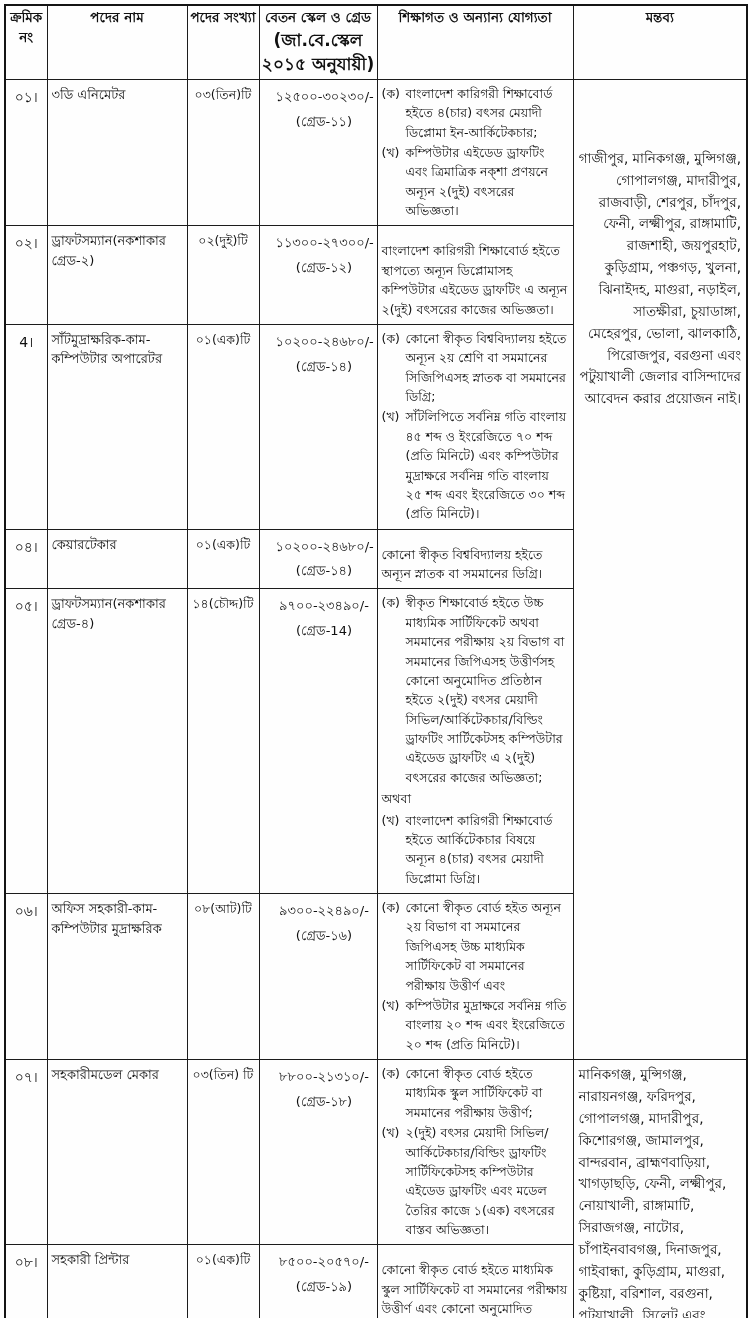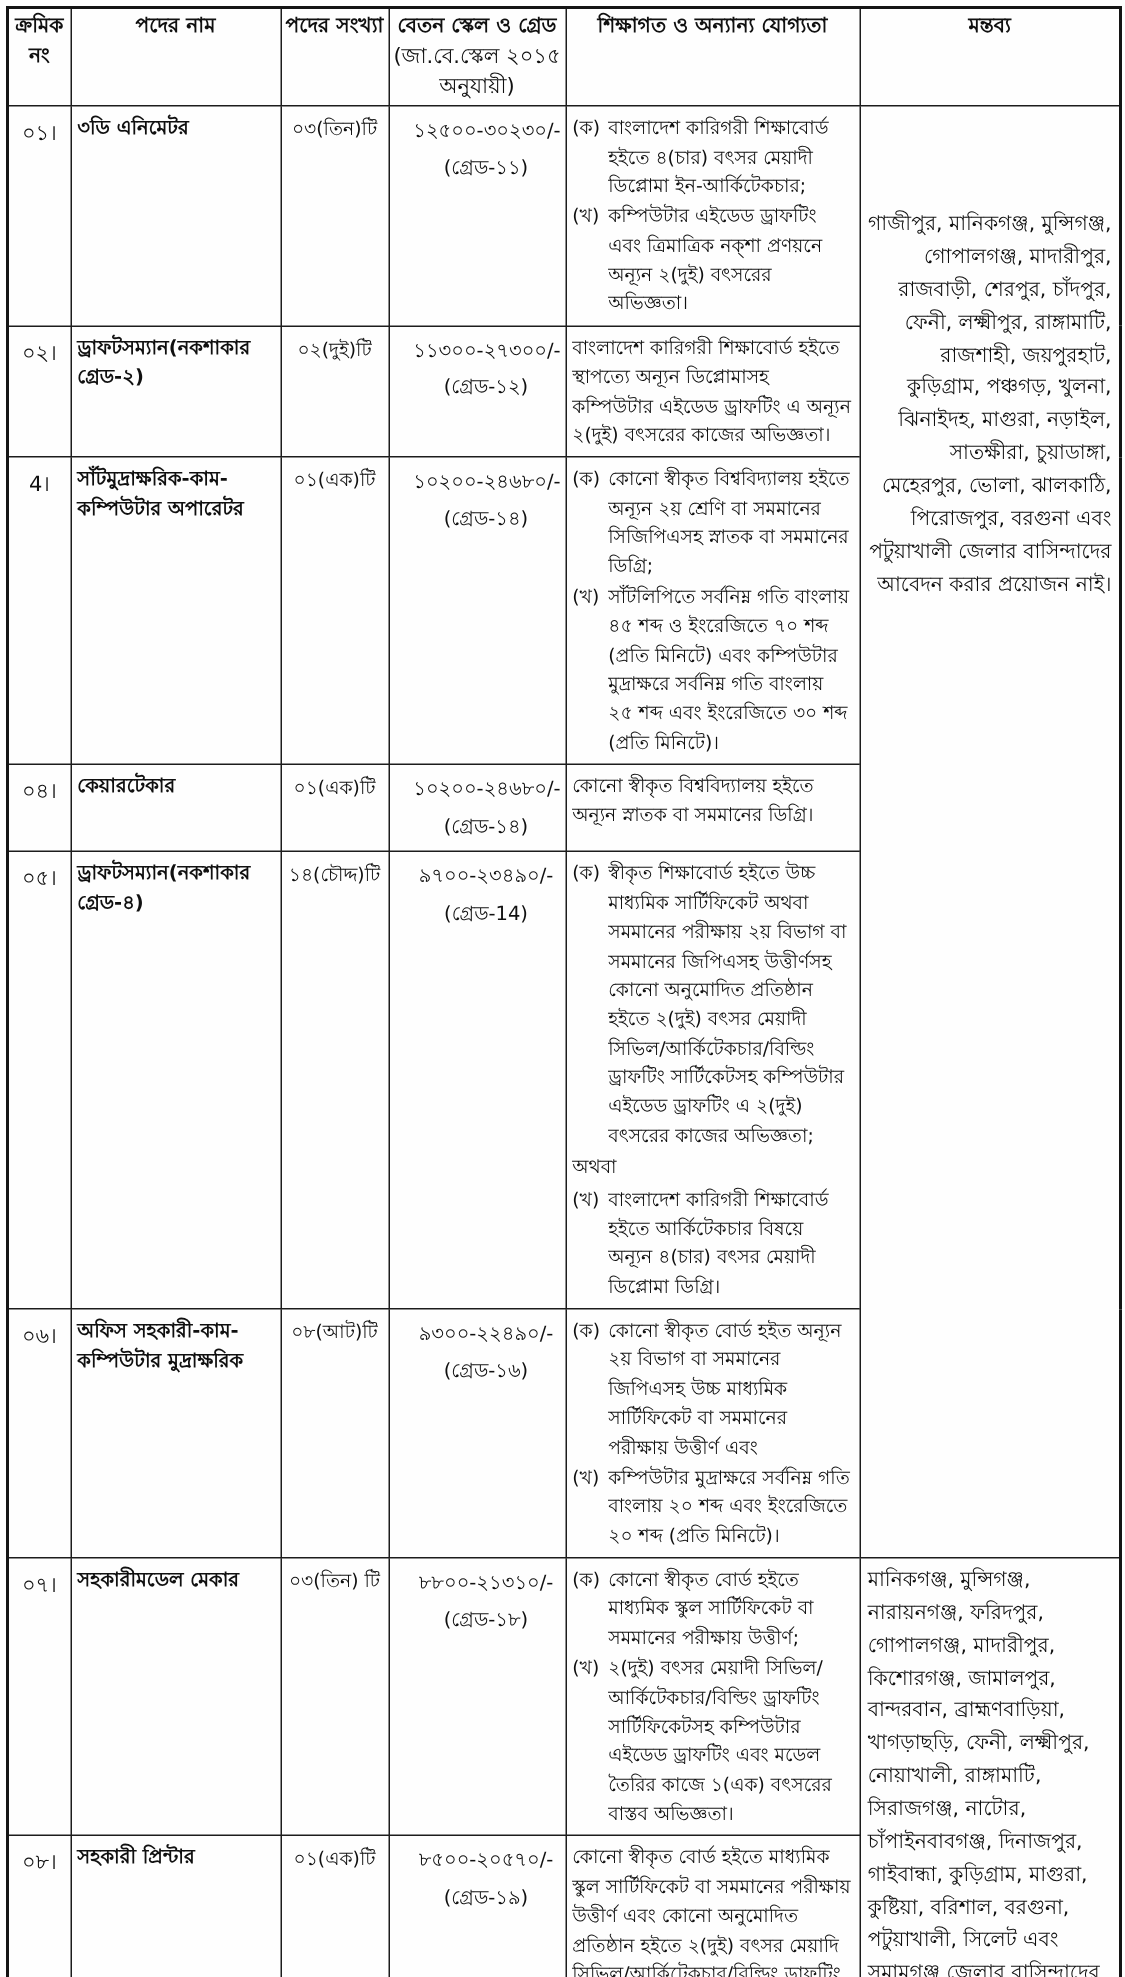--- a/index.html
+++ b/index.html
@@ -33,30 +33,30 @@
     overflow:hidden;
   }
   thead th{
     font-weight:bold;
     text-align:center;
     font-size:13.5px;
     line-height:1.45;
     padding:2px 2px;
     vertical-align:top;
   }
-  .hdr-sub{font-size:14px;font-weight:normal;}
+  .hdr-sub{font-size:17px;font-weight:bold;}
   td.serial{
     text-align:center;
     font-size:14px;
     padding-top:6px;
     white-space:nowrap;
   }
   td.post{
     font-size:13px;
-    font-weight:700;
+    font-weight:400;
     line-height:1.5;
     padding-top:5px;
   }
   td.count{
     text-align:center;
     font-size:12.5px;
     padding-top:6px;
     white-space:nowrap;
   }
   td.pay{
@@ -68,21 +68,21 @@
   }
   .pay-grade{display:block;}
   td.qual{
     font-size:12.5px;
     line-height:1.55;
     padding:4px 4px 4px 4px;
   }
   .qual-item{display:flex;margin:0 0 1px 0;}
   .qual-label{flex:0 0 24px;}
   .qual-text{flex:1 1 auto;}
-  .qual-plain{margin:0 0 1px 0;}
+  .qual-plain{margin:11px 0 1px 0;}
   .qual-or{text-align:left;margin:2px 0;}
   td.remarks{
     font-size:13.5px;
     line-height:1.62;
     padding:4px 5px;
   }
   td.remarks-pad-a{padding-top:68px;text-align:right;}
   td.remarks-pad-b{padding-top:4px;}
 </style>
 </head>

